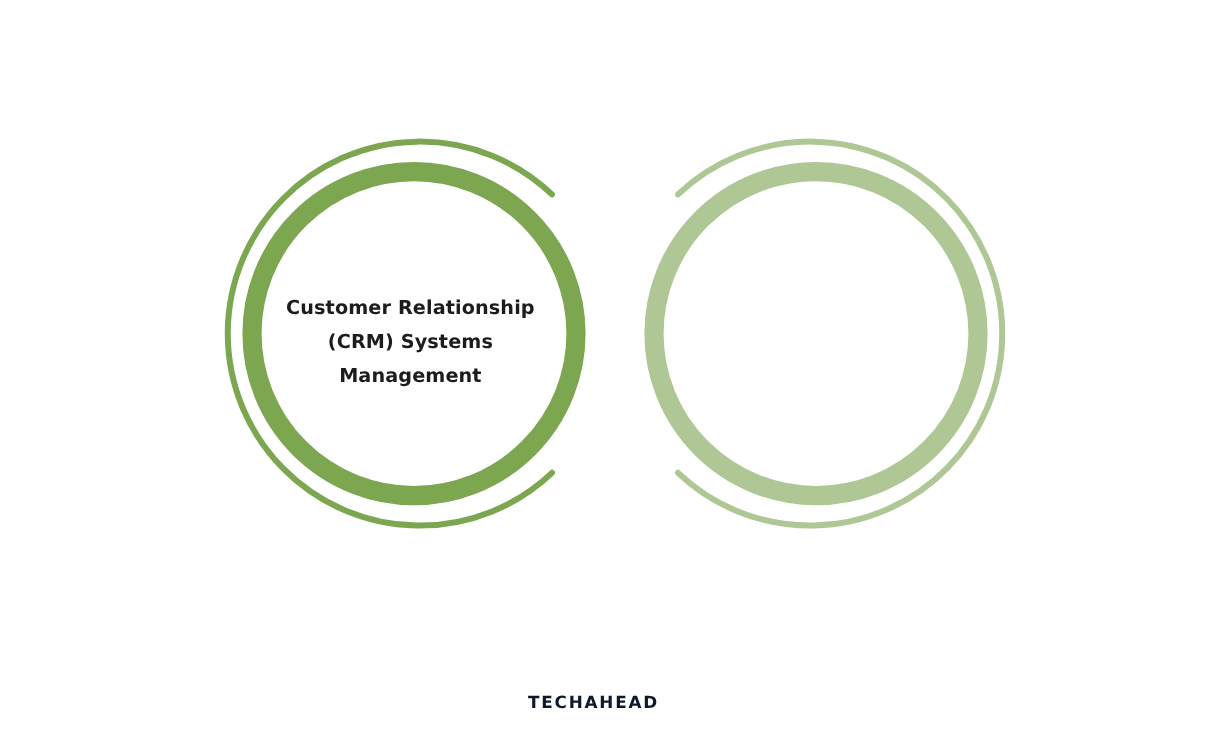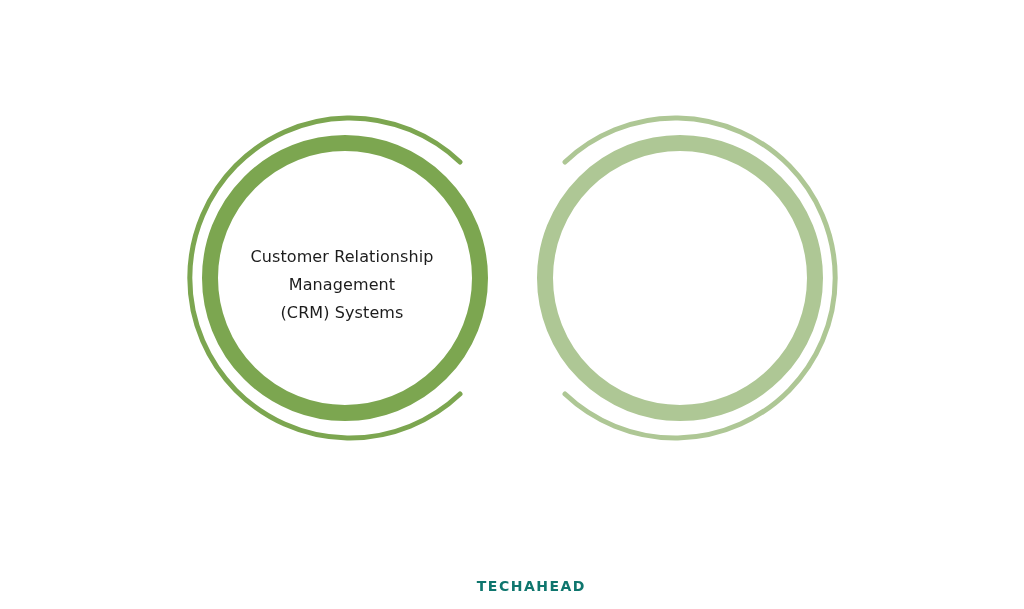--- a/index.html
+++ b/index.html
@@ -3,25 +3,25 @@
 <meta charset="utf-8">
 <style>
   html, body { margin: 0; padding: 0; background: #ffffff; }
   body { width: 1024px; height: 609px; position: relative; overflow: hidden;
          font-family: "DejaVu Sans", sans-serif; }
   .diagram { position: absolute; left: 0; top: 0; width: 1024px; height: 609px; }
   .label { position: absolute; text-align: center; color: #1c1c1c;
            font-family: "DejaVu Sans", sans-serif; font-size: 16px; line-height: 28px;
            letter-spacing: 0.1px; }
   .label span { display: block; white-space: nowrap; }
-  .crm-label { left: 217px; top: 243px; width: 250px; }
+  .crm-label { left: 217px; top: 243px; width: 250px; font-weight: bold; }
   .cms-label { left: 560px; top: 254px; width: 260px; }
-  .brand { position: absolute; left: 440px; top: 578px; width: 146px; text-align: right;
+  .brand { position: absolute; left: 440px; top: 578px; width: 146px; text-align: left;
            font-family: "DejaVu Sans", sans-serif; font-weight: bold; font-size: 14px;
-           letter-spacing: 1.5px; color: #0f766e; }
+           letter-spacing: 1.5px; color: #0f172a; }
 </style>
 </head>
 <body>
 
 <svg class="diagram" viewBox="0 0 1024 609" xmlns="http://www.w3.org/2000/svg">
 
   <g>
     <circle cx="345" cy="278" r="135" fill="none" stroke="#7ca650" stroke-width="16"></circle>
 
     <path d="M 460 162 A 160 160 0 1 0 460 394" fill="none" stroke="#7ca650" stroke-width="5" stroke-linecap="round"></path>
@@ -29,20 +29,20 @@
 
   <g>
     <circle cx="680" cy="278" r="135" fill="none" stroke="#aec795" stroke-width="16"></circle>
 
     <path d="M 565 162 A 160 160 0 1 1 565 394" fill="none" stroke="#aec795" stroke-width="5" stroke-linecap="round"></path>
   </g>
 </svg>
 
 <div class="label crm-label">
   <span>Customer Relationship</span>
+  <span>(CRM) Systems</span>
   <span>Management</span>
-  <span>(CRM) Systems</span>
 </div>
 
 <div class="label cms-label">
 </div>
 
 <div class="brand">TECHAHEAD</div>
 
 </body></html>

